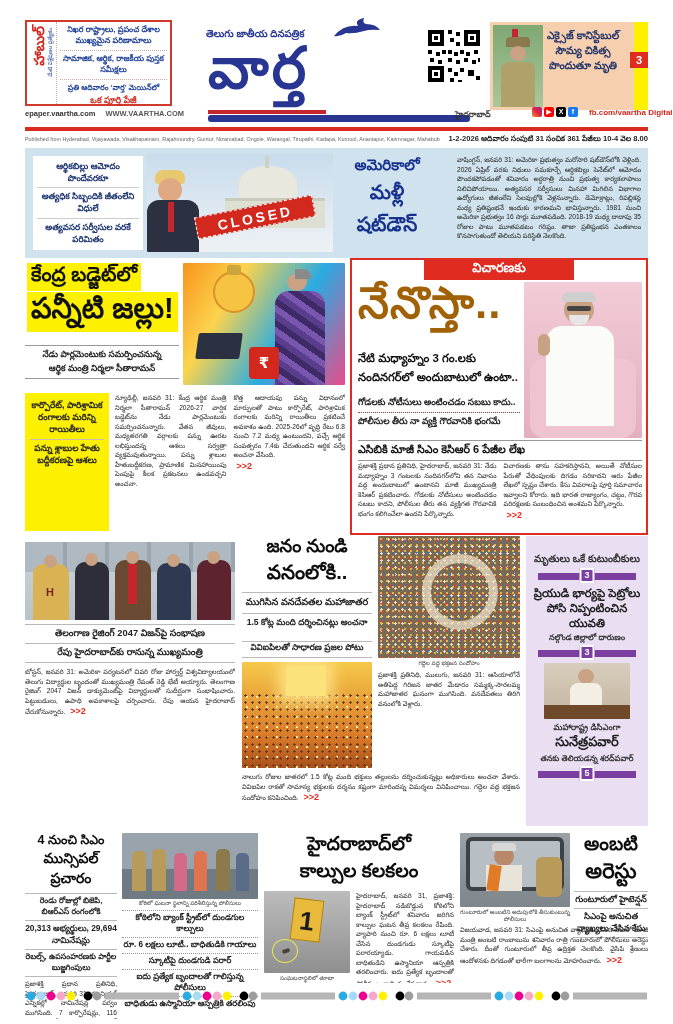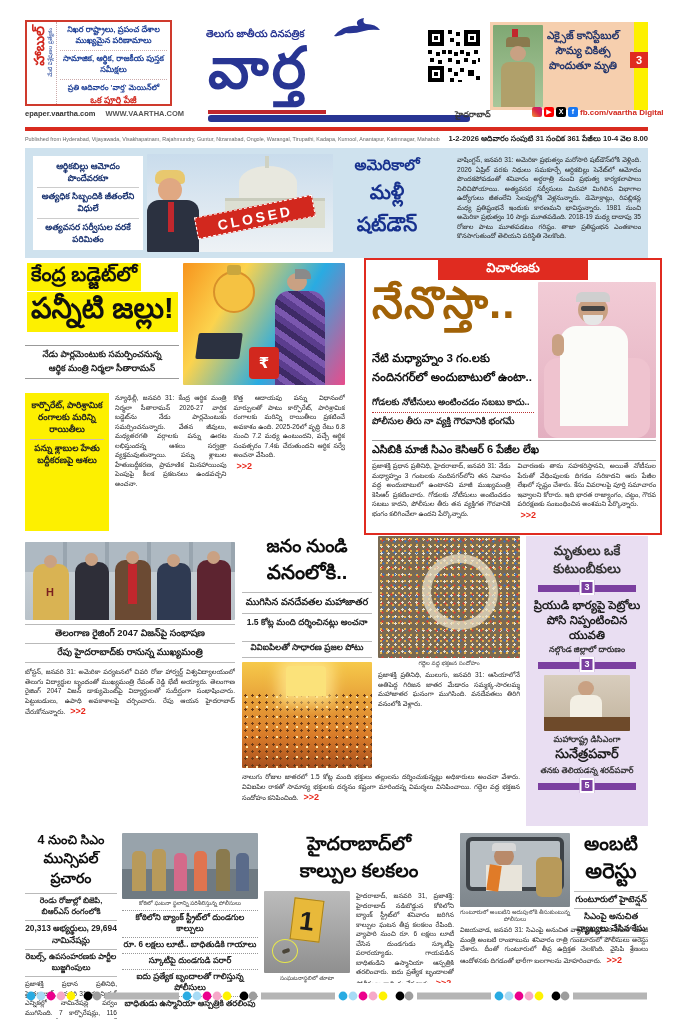--- a/index.html
+++ b/index.html
@@ -113,21 +113,21 @@
   </div>
   <div class="abs" style="left:634px;top:22px;width:14px;height:88px;background:#fdf000"></div>
   <div class="abs c" style="left:630px;top:52px;width:18px;height:16px;background:#e02b20;color:#fff;font-weight:bold;font-size:11px;line-height:16px">3</div>
 
   <div class="abs b" style="left:455px;top:110px;font-size:8px;color:#333">హైదరాబాద్</div>
   <div class="abs" style="left:532px;top:107px;display:flex;align-items:center">
     <span class="icon" style="background:linear-gradient(45deg,#f09433,#dc2743,#bc1888)"></span>
     <span class="icon" style="background:#ff0000">▶</span>
     <span class="icon" style="background:#000">X</span>
     <span class="icon" style="background:#1877f2">f</span>
-    <span class="b" style="font-size:8px;color:#d2281e;margin-left:0">fb.com/vaartha Digital</span>
+    <span class="b" style="font-size:8px;color:#d2281e;margin-left:9px">fb.com/vaartha Digital</span>
   </div>
 
   <div class="abs redrule" style="left:25px;top:127px;width:623px;height:4px"></div>
 
   <div class="abs" style="left:25px;top:136px;width:415px;font-size:5.4px;color:#666;white-space:nowrap;overflow:hidden">Published from Hyderabad, Vijayawada, Visakhapatnam, Rajahmundry, Guntur, Nizamabad, Ongole, Warangal, Tirupathi, Kadapa, Kurnool, Anantapur, Karimnagar, Mahabubnagar, Khammam, Nalgonda, Tadepalligudem, Srikakulam</div>
   <div class="abs b" style="left:440px;top:134px;width:208px;font-size:7.6px;color:#1d1d1d;text-align:right">1-2-2026 ఆదివారం సంపుటి 31 సంచిక 361 పేజీలు 10-4 వెల 8.00</div>
 
   <div class="abs panelblue" style="left:25px;top:148px;width:623px;height:110px">
     <div class="abs" style="left:8px;top:8px;width:110px;height:94px;background:#fff;padding:3px 4px;text-align:center">
       <div class="b" style="font-size:8.6px;color:#17306e;padding:2px 0;border-bottom:1px solid #ccc">ఆర్థికబిల్లు ఆమోదం పొందేవరకూ</div>
@@ -176,21 +176,21 @@
       <div class="b" style="font-size:8.8px;color:#222;padding:3px 0;border-bottom:1px solid #cbb">కార్పొరేట్, పారిశ్రామిక రంగాలకు మరిన్ని రాయితీలు</div>
       <div class="b" style="font-size:8.8px;color:#222;padding-top:3px">పన్ను శ్లాబుల హేతు బద్దీకరణపై ఆశలు</div>
     </div>
     <div class="abs bd cols2" style="left:90px;top:130px;width:230px;height:140px;overflow:hidden">
       <span>న్యూఢిల్లీ, జనవరి 31: కేంద్ర ఆర్థిక మంత్రి నిర్మలా సీతారామన్ 2026-27 వార్షిక బడ్జెట్‌ను నేడు పార్లమెంటుకు సమర్పించనున్నారు. వేతన జీవులు, మధ్యతరగతి వర్గాలకు పన్ను ఊరట లభిస్తుందన్న ఆశలు సర్వత్రా వ్యక్తమవుతున్నాయి. పన్ను శ్లాబుల హేతుబద్దీకరణ, ప్రామాణిక మినహాయింపు పెంపుపై కీలక ప్రకటనలు ఉండవచ్చని అంచనా.</span>
       <span style="display:block;margin-top:2px">కొత్త ఆదాయపు పన్ను విధానంలో మార్పులతో పాటు కార్పొరేట్, పారిశ్రామిక రంగాలకు మరిన్ని రాయితీలు ప్రకటించే అవకాశం ఉంది. 2025-26లో వృద్ధి రేటు 6.8 నుంచి 7.2 మధ్య ఉంటుందని, వచ్చే ఆర్థిక సంవత్సరం 7.4కు చేరుతుందని ఆర్థిక సర్వే అంచనా వేసింది.</span>
       <span class="jump">&gt;&gt;2</span>
     </div>
   </div>
 
-  <div class="abs" style="left:364px;top:258px;width:298px;height:277px;border:2.5px solid #e02b20;background:#fff">
+  <div class="abs" style="left:350px;top:258px;width:298px;height:277px;border:2.5px solid #e02b20;background:#fff">
     <div class="abs c" style="left:50%;top:-2px;transform:translateX(-50%);width:150px;background:#e02b20;color:#fff;font-weight:bold;font-size:13px;padding:2px 0">విచారణకు</div>
     <div class="abs b" style="left:6px;top:18px;font-size:44px;color:#a16207;letter-spacing:1px">నేనొస్తా..</div>
     <div class="ph" style="left:172px;top:22px;width:118px;height:156px;background:linear-gradient(#f2ccd6,#e3afc0)">
       <div class="abs" style="left:6px;top:76px;width:106px;height:80px;background:#efc3cf;border-radius:14px"></div>
       <div class="abs" style="left:40px;top:14px;width:30px;height:28px;border-radius:50%;background:#c9a183"></div>
       <div class="abs" style="left:38px;top:10px;width:34px;height:10px;background:#cfcfcf;border-radius:6px 6px 0 0"></div>
       <div class="abs" style="left:43px;top:24px;width:24px;height:5px;background:#444;border-radius:2px"></div>
       <div class="abs" style="left:45px;top:33px;width:20px;height:10px;background:#e6e6e6;border-radius:0 0 8px 8px"></div>
       <div class="abs" style="left:22px;top:44px;width:68px;height:100px;background:#fbfbf8;border-radius:16px 16px 0 0"></div>
       <div class="abs" style="left:14px;top:52px;width:12px;height:22px;background:#c9a183;border-radius:6px"></div>
@@ -261,21 +261,21 @@
     <div class="abs cap" style="left:136px;top:124px;width:142px">గద్దెల వద్ద భక్తజన సందోహం</div>
     <div class="abs bd" style="left:136px;top:134px;width:142px;height:96px;overflow:hidden">ప్రజాశక్తి ప్రతినిధి, ములుగు, జనవరి 31: ఆసియాలోనే అతిపెద్ద గిరిజన జాతర మేడారం సమ్మక్క-సారలమ్మ మహాజాతర ఘనంగా ముగిసింది. వనదేవతలు తిరిగి వనంలోకి వెళ్లారు.</div>
     <div class="abs bd" style="left:0;top:236px;width:278px;height:52px;overflow:hidden">
       <span>నాలుగు రోజుల జాతరలో 1.5 కోట్ల మంది భక్తులు తల్లులను దర్శించుకున్నట్లు అధికారులు అంచనా వేశారు. వివిఐపిల రాకతో సామాన్య భక్తులకు దర్శనం కష్టంగా మారిందన్న విమర్శలు వినిపించాయి. గద్దెల వద్ద భక్తజన సందోహం కనిపించింది.</span>
       <span class="jump">&gt;&gt;2</span>
     </div>
   </div>
 
   <div class="abs" style="left:526px;top:536px;width:122px;height:290px;background:#e9def2;padding:5px 4px">
     <div>
-      <div class="b c" style="font-size:13px;color:#333;margin-top:2px">మృతులు ఒకే కుటుంబీకులు</div>
+      <div class="b c" style="font-size:10px;color:#333;margin-top:12px">మృతులు ఒకే కుటుంబీకులు</div>
       <div class="brief-bar">
           <span class="brief-badge">3</span>
         </div>
     </div>
     <div>
       <div class="b c" style="font-size:11.5px;color:#1d1d1d;line-height:1.3;margin-top:4px">ప్రియుడి భార్యపై పెట్రోలు పోసి నిప్పంటించిన యువతి</div>
       <div class="b c" style="font-size:8px;color:#333;margin-top:2px">నల్గొండ జిల్లాలో దారుణం</div>
       <div class="brief-bar">
           <span class="brief-badge">3</span>
         </div>

